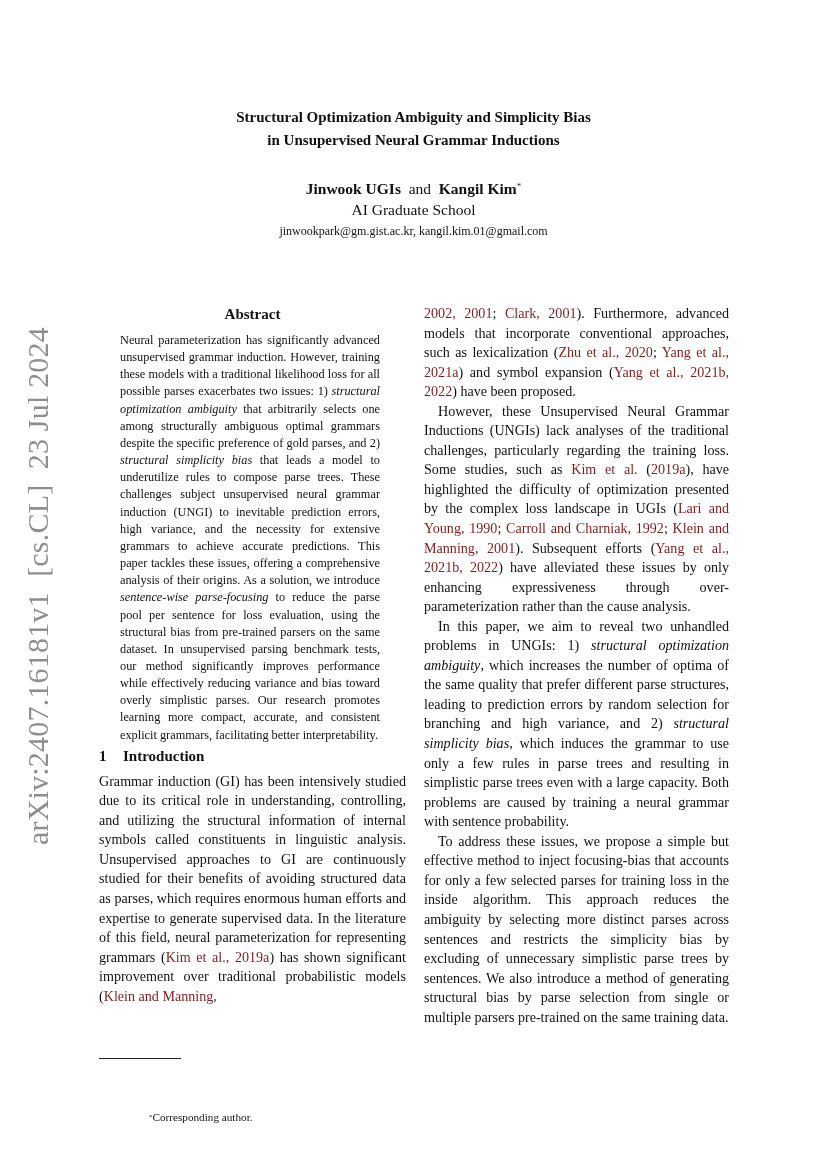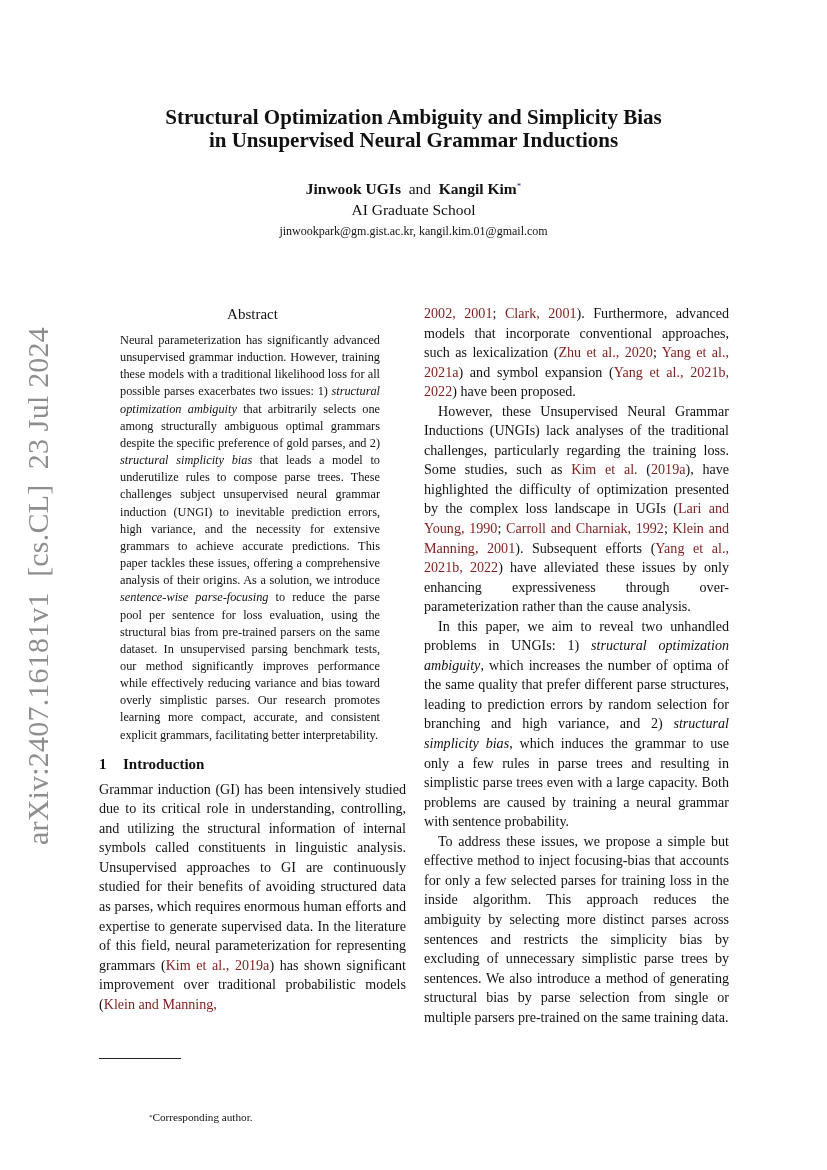--- a/index.html
+++ b/index.html
@@ -9,34 +9,34 @@
   em { font-style: italic; }
 
   #arxiv-stamp {
     position: absolute; left: 16px; top: 845px;
     transform-origin: 0 0; transform: rotate(-90deg);
     font-size: 30px; color: #8e8e8e; white-space: pre; letter-spacing: 0.2px;
     line-height: 44px;
   }
 
   #title-block { position: absolute; left: 0; top: 106px; width: 827px; text-align: center; }
-  .title { font-weight: bold; font-size: 21px; line-height: 23px; font-family: Liberation Serif, serif; }
+  .title { font-weight: bold; font-size: 15px; line-height: 23px; font-family: Liberation Serif, serif; }
   .authors { margin-top: 26px; font-size: 15.5px; line-height: 21px; }
   .authors b { font-weight: bold; }
   .authors sup { color: #1d1d8f; font-size: 9px; vertical-align: top; position: relative; top: -2px; }
   .affil { font-size: 15.5px; line-height: 21px; }
   .email { font-family: Liberation Serif, serif; font-size: 12px; line-height: 22px; }
 
   .col { position: absolute; font-size: 14.1px; line-height: 19.55px; text-align: justify; }
   #left-col { left: 99px; top: 304px; width: 307px; }
   #right-col { left: 424px; top: 304px; width: 305px; }
 
-  .abs-head { text-align: center; font-weight: normal; font-size: 15px; line-height: 20px; margin: 0 0 8px 0; }
+  .abs-head { text-align: center; font-weight: bold; font-size: 15px; line-height: 20px; margin: 0 0 8px 0; }
   .abstract { margin: 0 0 0 21px; width: 260px; font-size: 12.3px; line-height: 17.15px; text-align: justify; }
-  .sec-head { font-weight: bold; font-size: 15px; line-height: 20px; margin: 10px 0 6px 0; }
+  .sec-head { font-weight: bold; font-size: 15px; line-height: 20px; margin: 2px 0 6px 0; }
   .sec-head .num { display: inline-block; width: 24px; }
   p { margin: 0; }
   .indent { text-indent: 14px; }
 
   #footnote-rule { position: absolute; left: 99px; top: 1058px; width: 82px; border-top: 1px solid #222; }
   #footnote { position: absolute; left: 113px; top: 1108px; font-size: 11.2px; line-height: 18px; margin-left: 36px; }
   #footnote sup { font-size: 7px; vertical-align: top; }
 </style>
 </head>
 <body>

